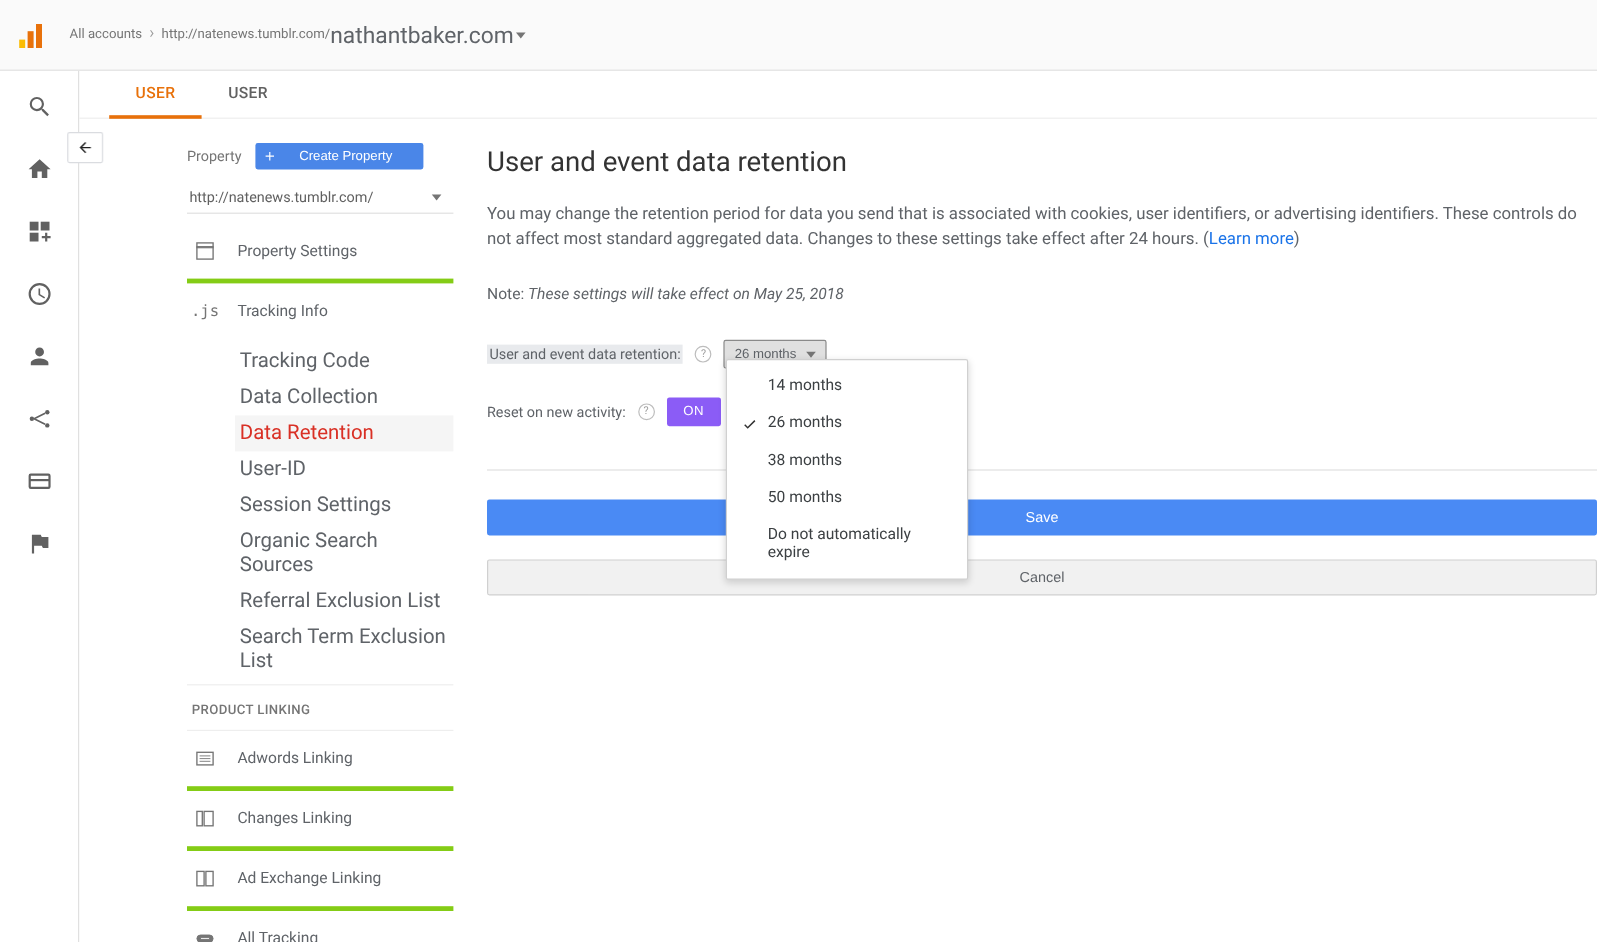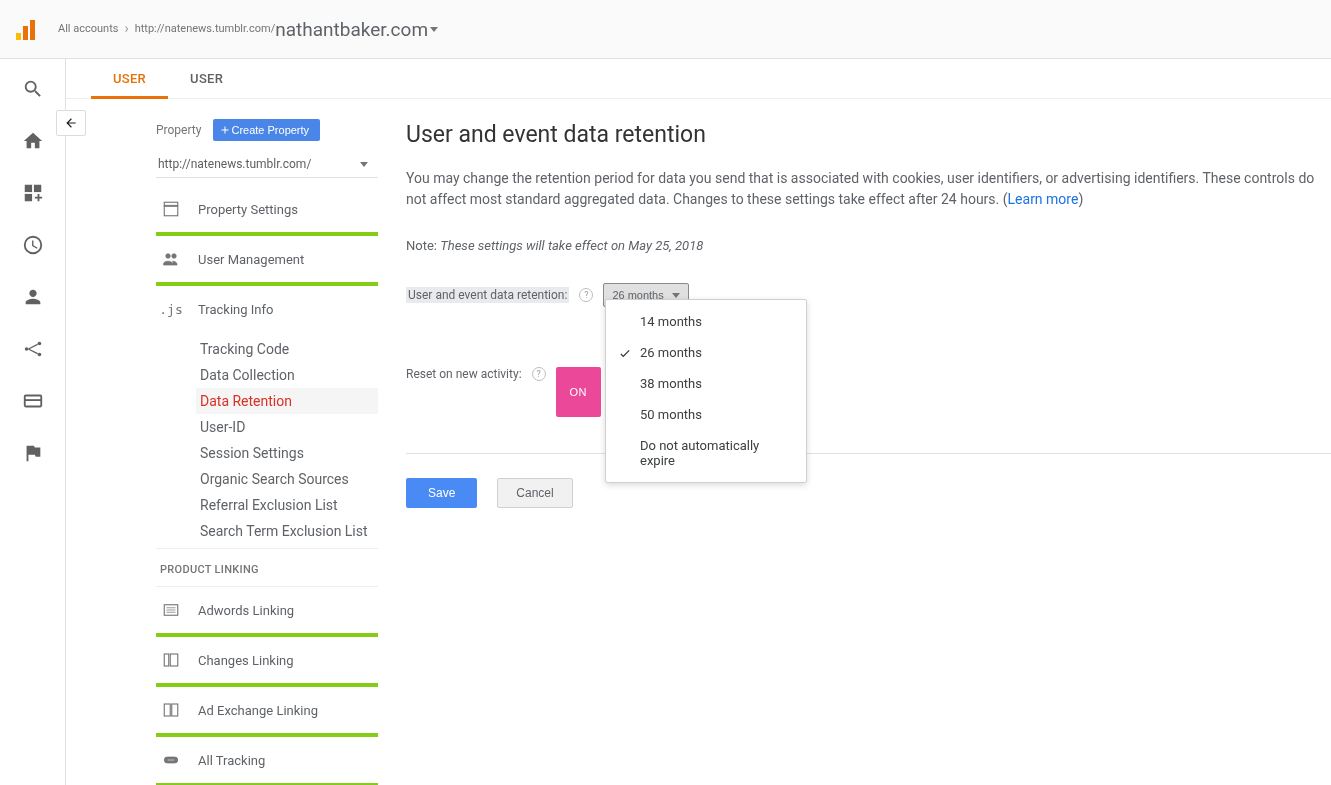--- a/index.html
+++ b/index.html
@@ -38,62 +38,62 @@
 .content-row { display: flex; flex: 1; overflow: auto; }
 
 
 .back-btn { position: absolute; left: 56px; top: 110px; width: 30px; height: 26px; background:#fff; border:1px solid #dadce0; display:flex; align-items:center; justify-content:center; border-radius:2px; cursor:pointer; }
 .back-btn svg { width:16px; height:14px; fill:#212121; }
 
 
 .prop-col { width: 320px; padding: 20px 8px 20px 90px; }
 .prop-header-row { display:flex; align-items:center; gap:12px; margin-bottom:10px; }
 .prop-label { font-size: 12px; color:#757575; }
-.create-btn { background:#4a86e8; color:#fff; border:none; font-size:11px; font-weight:500; padding: 5px 11px 5px 6px; border-radius:2px; display:inline-flex; align-items:center; gap:0; cursor:pointer; }
+.create-btn { background:#4a86e8; color:#fff; border:none; font-size:11px; font-weight:500; padding: 5px 26px 5px 6px; border-radius:2px; display:inline-flex; align-items:center; gap:18px; cursor:pointer; }
 .create-btn svg { width:12px; height:12px; fill:#fff; }
 .prop-select { display:flex; justify-content:space-between; align-items:center; padding:6px 10px 6px 2px; font-size:12px; color:#616161; border-bottom:1px solid #e0e0e0; margin-bottom:8px; cursor:pointer; }
 
 .menu-item { display:flex; align-items:center; gap: 18px; padding: 14px 6px; border-bottom: 4px solid #84cc16; cursor:pointer; }
 .menu-item:last-child { border-bottom:none; }
 .menu-item .mi-icon { width:18px; height:18px; display:flex; align-items:center; justify-content:center; color:#757575; }
 .menu-item .mi-icon svg { width:18px; height:18px; fill:#757575; stroke:#757575; }
 .menu-item .mi-label { font-size: 13px; color:#5f6368; }
 
 .submenu { padding-left: 40px; border-bottom: 1px solid #eee; padding-top:4px; padding-bottom:4px; }
-.submenu .sm-item { display:block; padding: 5px 4px; font-size: 14px; color:#5f6368; cursor:pointer; }
+.submenu .sm-item { display:block; padding: 5px 4px; font-size: 17px; color:#5f6368; cursor:pointer; }
 .submenu .sm-item.active { color:#d93025; background:#f5f5f5; }
 
 .section-header { font-size: 11px; color:#757575; font-weight:500; letter-spacing: 0.3px; padding: 14px 4px 10px 4px; border-bottom:1px solid #eee; }
 
 
 .panel { flex:1; padding: 22px 0 22px 20px; position: relative; }
 .panel h1 { font-size: 23px; font-weight:400; color:#333; margin-bottom: 20px; }
 .panel .desc { font-size: 14px; color:#5f6368; line-height: 1.5; margin-bottom: 28px; }
 .panel .desc a { color:#1a73e8; text-decoration:none; }
 .panel .note { font-size: 13px; color:#5f6368; margin-bottom: 30px; }
 .panel .note .italic { font-style: italic; }
 
 .form-row { display:flex; align-items:center; gap: 10px; margin-bottom: 24px; }
 .form-row .label { font-size:12px; color:#5f6368; }
 .form-row .label.hl { background:#e8eaed; padding: 1px 2px; }
 .help-circle { width:14px; height:14px; border:1px solid #bdbdbd; border-radius:50%; display:inline-flex; align-items:center; justify-content:center; font-size:9px; color:#9e9e9e; }
 
 .select-btn { border:1px solid #c7c7c7; background:#f1f1f1; padding: 5px 8px; font-size:11px; font-weight:500; color:#5f6368; display:inline-flex; align-items:center; gap: 8px; cursor:pointer; border-radius:2px; }
 .select-btn.active { background:#e0e0e0; border-color:#8a8a8a; }
 
-.toggle-on { background:#ec4899; color:#fff; font-size:11px; font-weight:500; padding: 19px 14px; border:none; border-radius:2px; cursor:pointer; letter-spacing:0.5px;margin-top:36px; }
+.toggle-on { background:#8b5cf6; color:#fff; font-size:11px; font-weight:500; padding: 6px 14px; border:none; border-radius:2px; cursor:pointer; letter-spacing:0.5px; }
 
 
 .dropdown { position:absolute; border:1px solid #d0d0d0; background:#fff; box-shadow: 0 2px 6px rgba(0,0,0,0.15); border-radius:2px; width: 202px; padding: 6px 0; z-index: 100; }
 .dropdown .dd-item { padding: 8px 16px 8px 34px; font-size:13px; color:#3c4043; cursor:pointer; position:relative; }
 .dropdown .dd-item .check { position:absolute; left:12px; top:9px; width:14px; height:14px; }
 .dropdown .dd-item .check svg { width:14px; height:14px; fill:#333; }
 
 
-.actions-row { border-top:1px solid #e0e0e0; padding-top: 24px; margin-top: 36px; display:flex; gap: 20px; }
+.actions-row { border-top:1px solid #e0e0e0; padding-top: 24px; margin-top: 36px; display:flex; gap: 20px; flex-direction: column; }
 .btn-primary { background:#4a8af4; color:#fff; border:none; font-size:12px; font-weight:500; padding: 8px 22px; border-radius:2px; cursor:pointer; }
 .btn-secondary { background:#f1f1f1; color:#5f6368; border:1px solid #d0d0d0; font-size:12px; padding: 7px 18px; border-radius:2px; cursor:pointer; }
 </style>
 </head>
 <body>
 
 <div class="top-header">
   <div class="logo-icon">
     <svg viewBox="0 0 28 28">
         <rect x="4" y="18" width="5" height="7" fill="#fbbc04"></rect>
@@ -195,30 +195,20 @@
 
         <div class="menu-item">
           <span class="mi-icon">
               <svg viewBox="0 0 24 24">
                 <rect x="3" y="3" width="18" height="18" fill="none" stroke-width="1.5"></rect>
                 <rect x="3" y="7" width="18" height="1.5"></rect>
               </svg>
             </span>
           <span class="mi-label">Property Settings</span>
         </div>
-        <div class="menu-item">
-          <span class="mi-icon">
-              <svg viewBox="0 0 24 24">
-                <circle cx="8" cy="8" r="3"></circle>
-                <circle cx="16" cy="8" r="3"></circle>
-                <path d="M2 19c0-3 3-4 6-4s6 1 6 4v1H2zM14 15c2 0 6 1 6 4v1h-6"></path>
-              </svg>
-            </span>
-          <span class="mi-label">User Management</span>
-        </div>
         <div class="menu-item" style="border-bottom:none">
           <span class="mi-icon">
               <span style="font-size:13px;color:#757575;font-family:monospace">.js</span>
             </span>
           <span class="mi-label">Tracking Info</span>
         </div>
         <div class="submenu">
           <span class="sm-item">Tracking Code</span>
           <span class="sm-item">Data Collection</span>
           <span class="sm-item active">Data Retention</span>

